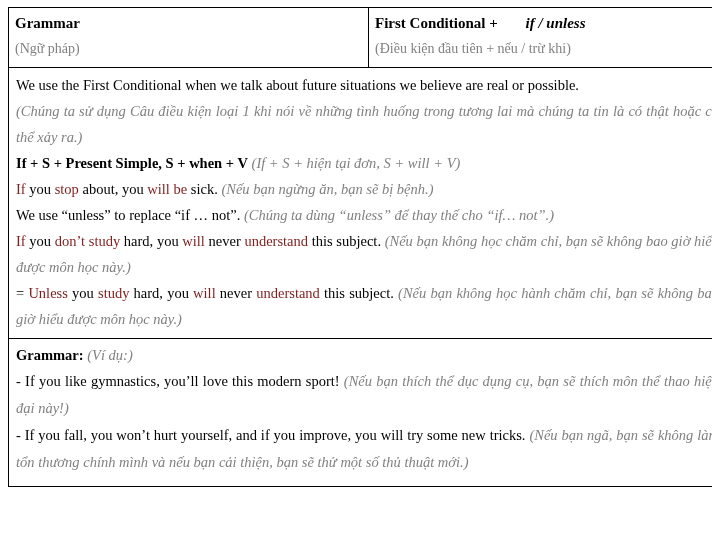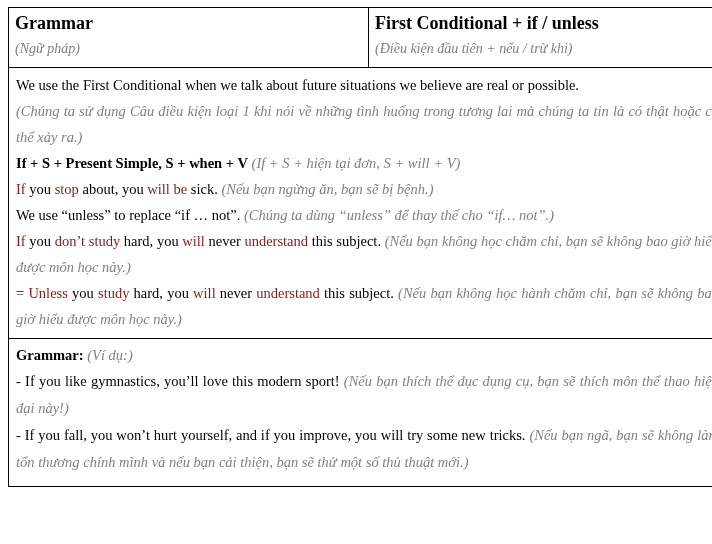--- a/index.html
+++ b/index.html
@@ -32,28 +32,29 @@
     border: 1px solid #000000;
     vertical-align: top;
     padding: 5px 6px 7px 6px;
   }
 
   .col-left  { width: 347px; }
   .col-right { width: 345px; }
 
   .hdr-title {
     font-weight: bold;
-    font-size: 18px;
+    font-size: 15px;
     line-height: 20px;
     margin: 0 0 2px 0;
   }
   .hdr-title .ital {
+    font-style: italic;
+    margin-left: 24px;
   }
   .hdr-sub {
-    font-style: italic;
     color: #808080;
     font-size: 14px;
     line-height: 20px;
     margin: 6px 0 1px 0;
   }
 
   .body-cell {
     padding: 4px 7px 6px 7px !important;
   }
 

